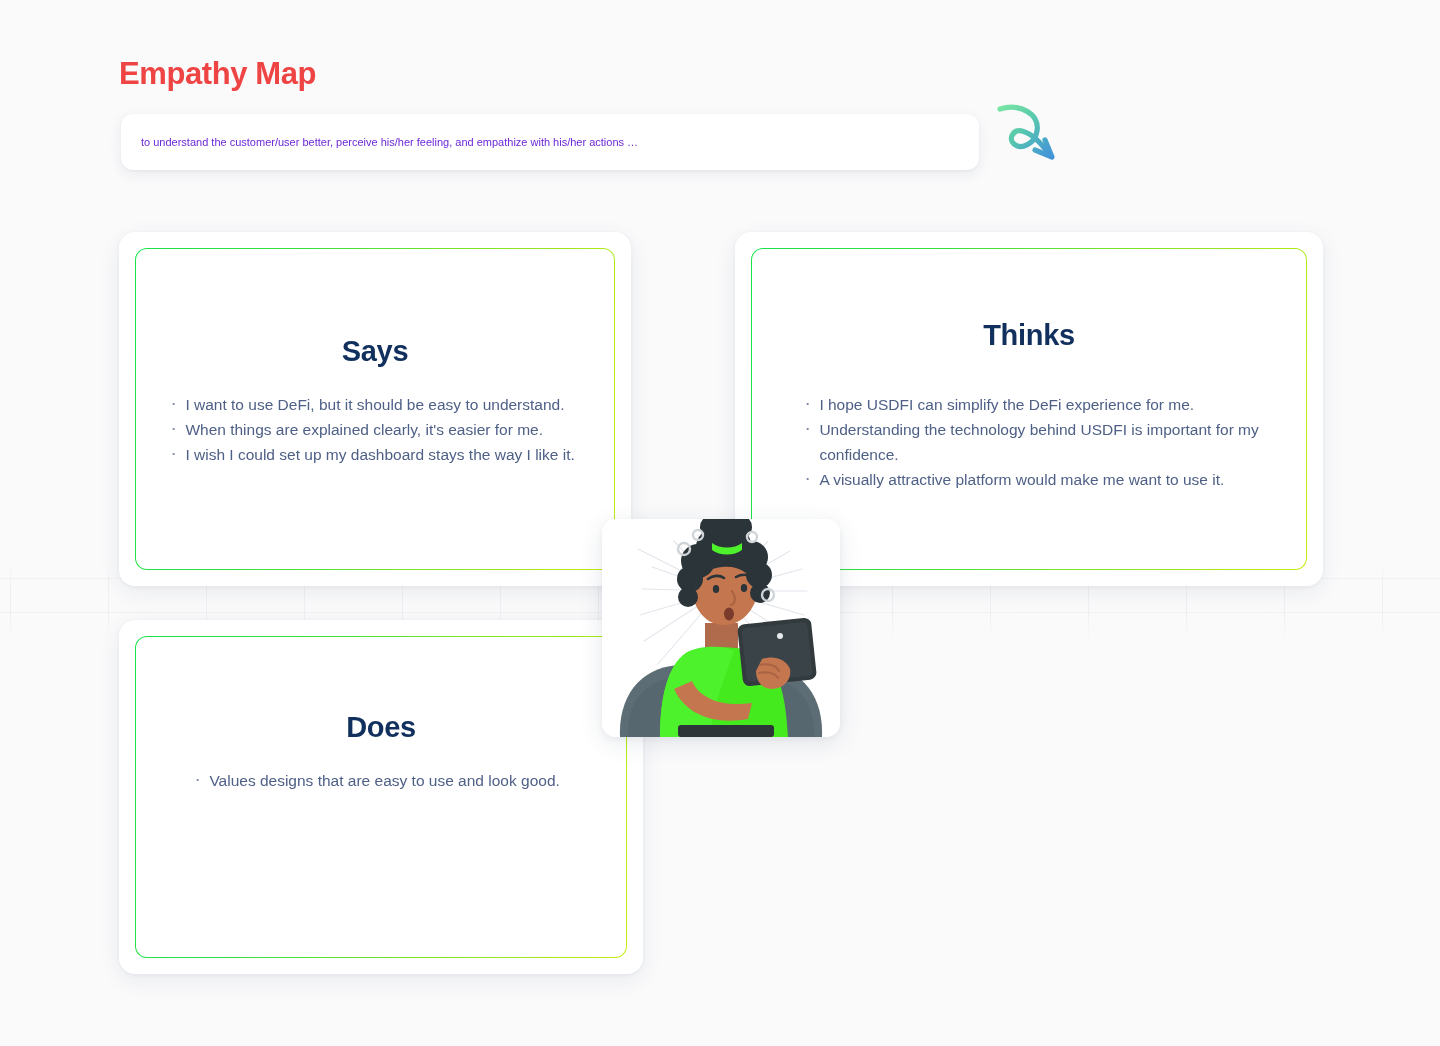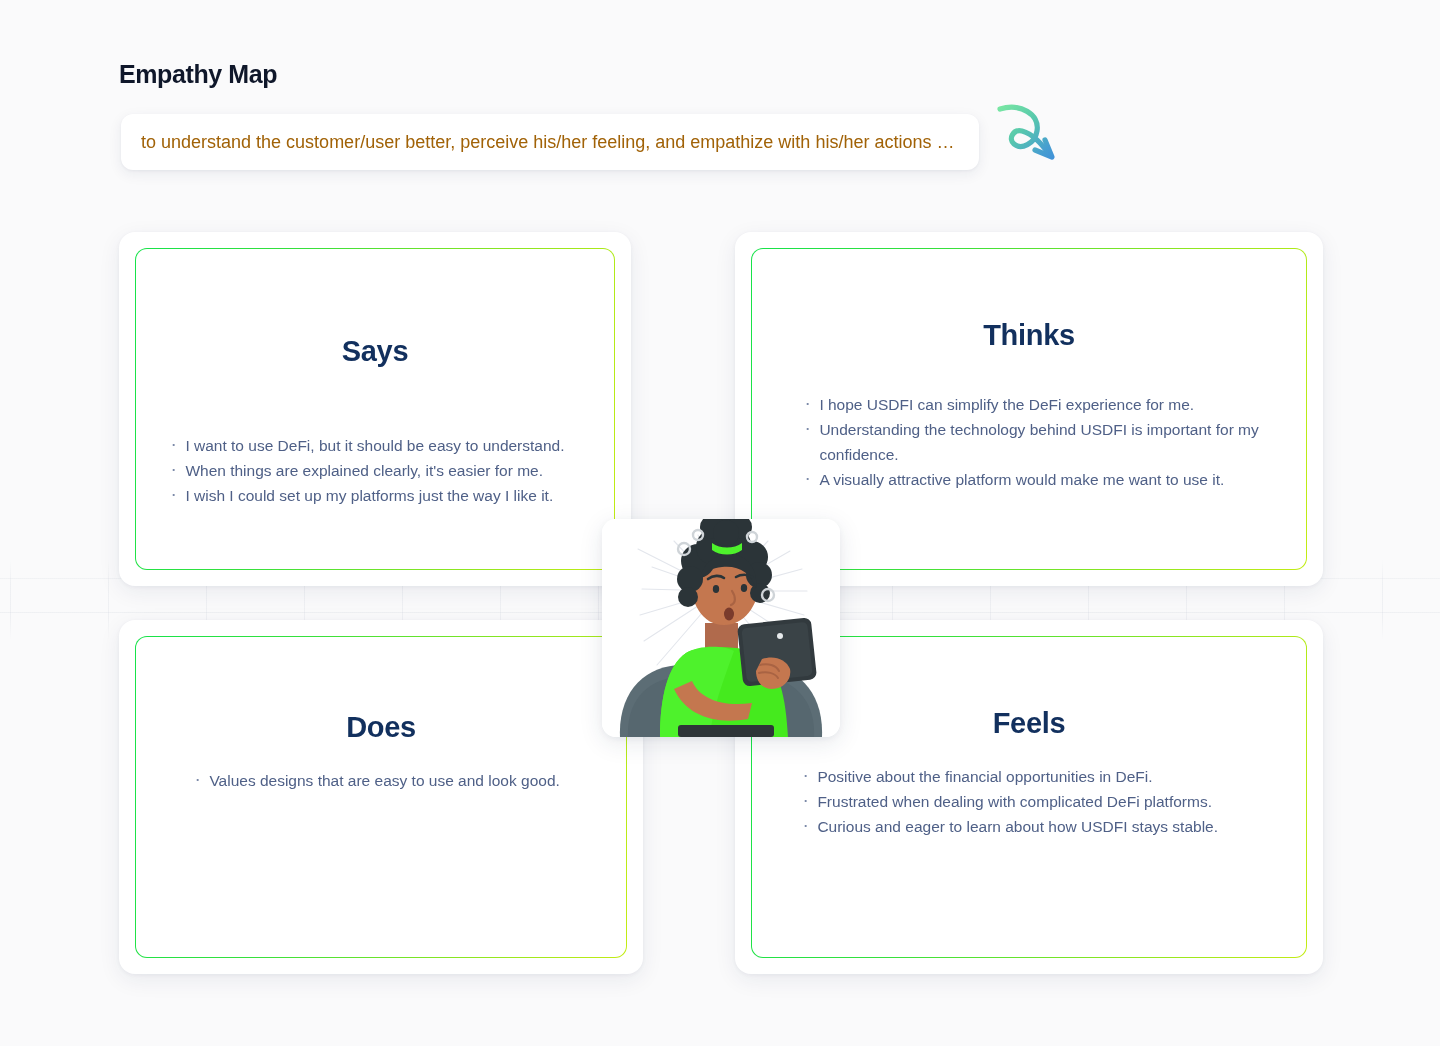--- a/index.html
+++ b/index.html
@@ -46,44 +46,44 @@
     width: 1440px;
     height: 1046px;
     z-index: 1;
   }
 
   
   .page-title {
     position: absolute;
     left: 119px;
     top: 55px;
-    font-size: 25px;
+    font-size: 31px;
     font-weight: 700;
-    color: #0f172a;
+    color: #ef4444;
     letter-spacing: -0.4px;
     line-height: 38px;
   }
 
   .subtitle-field {
     position: absolute;
     left: 121px;
     top: 114px;
     width: 858px;
     height: 56px;
     background: #ffffff;
     border-radius: 12px;
     box-shadow: 0 4px 14px rgba(22,40,80,0.075),
                 0 1px 3px rgba(22,40,80,0.05);
     display: flex;
     align-items: center;
     padding: 0 20px;
   }
   .subtitle-text {
-    font-size: 18px;
-    color: #a16207;
+    font-size: 11px;
+    color: #6d28d9;
     line-height: 22px;
     white-space: nowrap;
     overflow: hidden;
     text-overflow: ellipsis;
   }
 
   .curly-arrow {
     position: absolute;
     left: 990px;
     top: 98px;
@@ -152,21 +152,21 @@
   #card-says   { left: 119px;  top: 232px; width: 512px;  height: 354px; }
   #card-thinks { left: 735px;  top: 232px; width: 588px;  height: 354px; }
   #card-does   { left: 119px;  top: 620px; width: 524px;  height: 354px; }
   #card-feels  { left: 735px;  top: 620px; width: 588px;  height: 354px; }
 
   #card-says   .card-heading { top: 86px; }
   #card-thinks .card-heading { top: 70px; }
   #card-does   .card-heading { top: 74px; }
   #card-feels  .card-heading { top: 70px; }
 
-  #card-says   .bullet-list { left: 32px;  top: 143px; width: 500px; margin-top: 41px; }
+  #card-says   .bullet-list { left: 32px;  top: 143px; width: 500px; }
   #card-thinks .bullet-list { left: 50px;  top: 143px; width: 480px; }
   #card-does   .bullet-list { left: 56px;  top: 131px; width: 430px; }
   #card-feels  .bullet-list { left: 48px;  top: 127px; width: 445px; }
 
   
   .illustration-card {
     position: absolute;
     left: 602px;
     top: 519px;
     width: 238px;
@@ -208,21 +208,21 @@
     </svg>
   </div>
 
   <div class="card-outer" id="card-says">
     <div class="card-inner">
       <div class="card-face">
         <div class="card-heading">Says</div>
         <ul class="bullet-list">
           <li>I want to use DeFi, but it should be easy to understand.</li>
           <li>When things are explained clearly, it's easier for me.</li>
-          <li>I wish I could set up my platforms just the way I like it.</li>
+          <li>I wish I could set up my dashboard stays the way I like it.</li>
         </ul>
       </div>
     </div>
   </div>
 
   <div class="card-outer" id="card-thinks">
     <div class="card-inner">
       <div class="card-face">
         <div class="card-heading">Thinks</div>
         <ul class="bullet-list">
@@ -238,32 +238,20 @@
     <div class="card-inner">
       <div class="card-face">
         <div class="card-heading">Does</div>
         <ul class="bullet-list">
           <li>Values designs that are easy to use and look good.</li>
         </ul>
       </div>
     </div>
   </div>
 
-  <div class="card-outer" id="card-feels">
-    <div class="card-inner">
-      <div class="card-face">
-        <div class="card-heading">Feels</div>
-        <ul class="bullet-list">
-          <li>Positive about the financial opportunities in DeFi.</li>
-          <li>Frustrated when dealing with complicated DeFi platforms.</li>
-          <li>Curious and eager to learn about how USDFI stays stable.</li>
-        </ul>
-      </div>
-    </div>
-  </div>
 
   <div class="illustration-card">
     <svg width="238" height="218" viewBox="0 0 238 218" fill="none">
       <rect width="238" height="218" fill="#ffffff"></rect>
 
       <g stroke="#e3e6ec" stroke-width="1.1" stroke-linecap="round">
         <line x1="119" y1="72" x2="36" y2="30"></line>
         <line x1="119" y1="72" x2="50" y2="48"></line>
         <line x1="119" y1="72" x2="40" y2="70"></line>
         <line x1="119" y1="72" x2="38" y2="96"></line>

